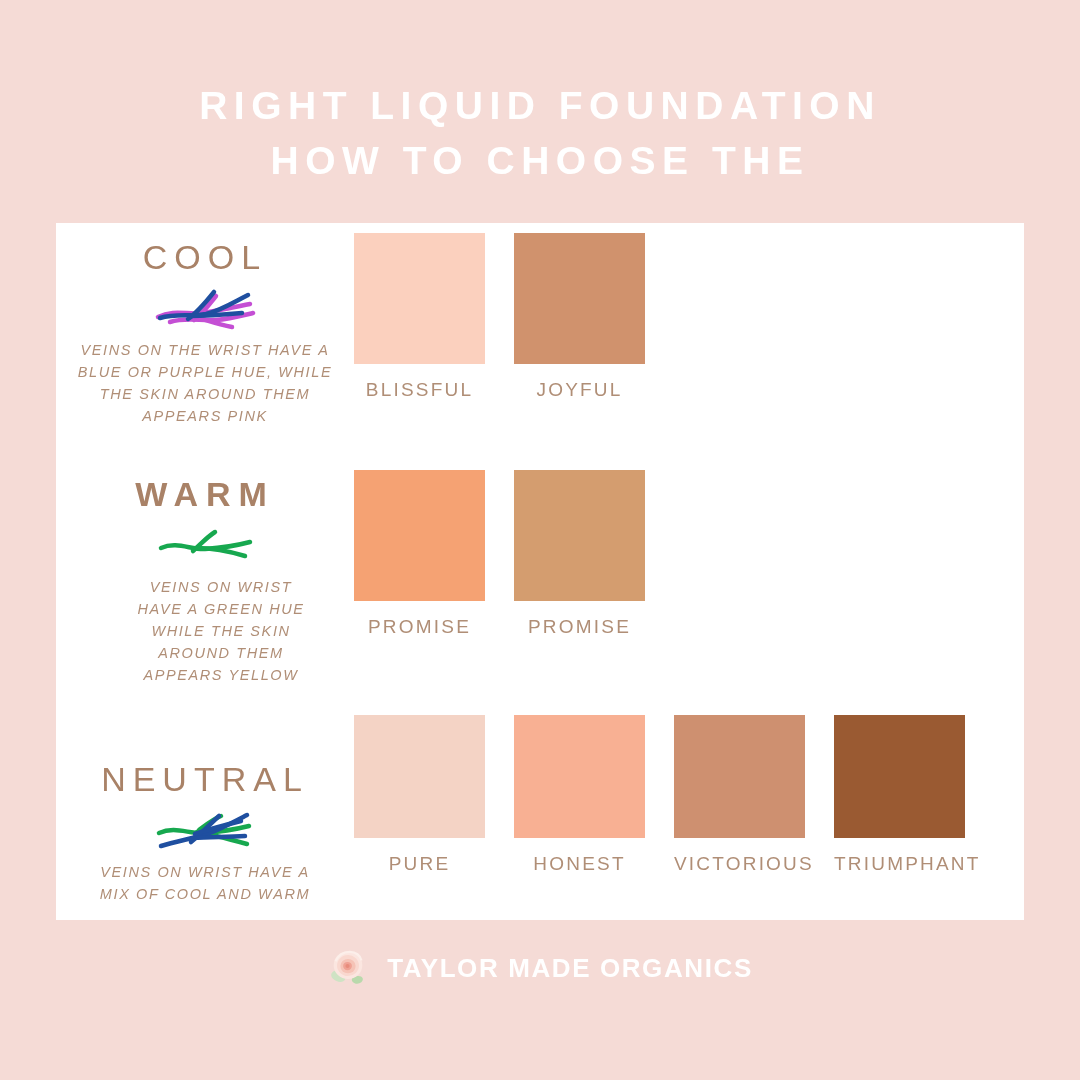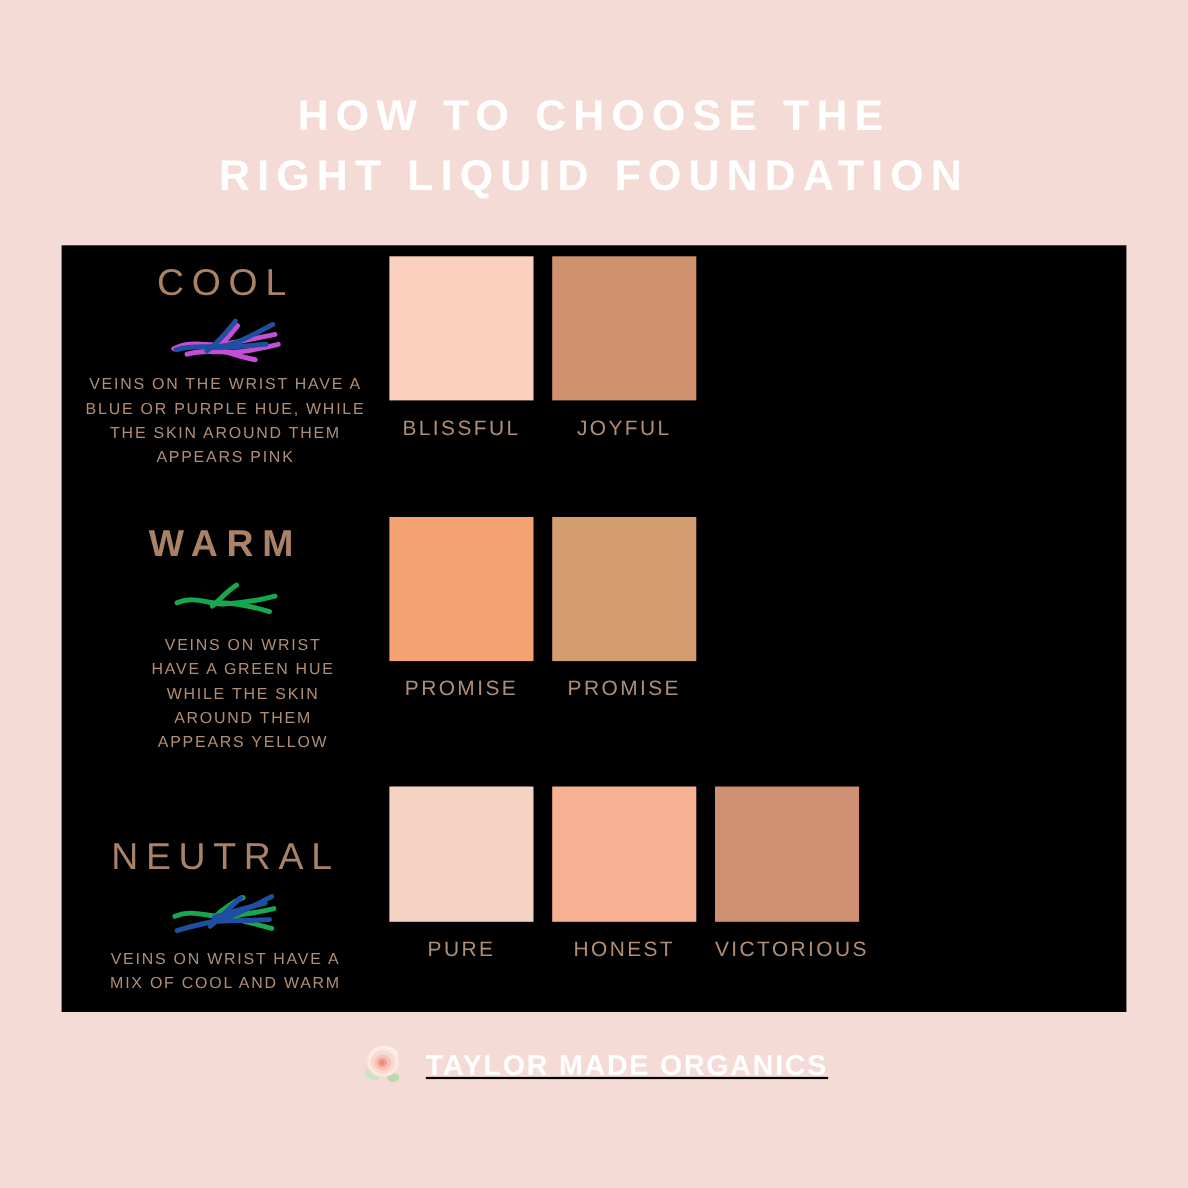--- a/index.html
+++ b/index.html
@@ -69,33 +69,33 @@
   }
   .vein-wrap svg { display:block; }
   .desc-body {
     color:#b08e76;
     font-size:14.5px;
     letter-spacing:1.6px;
     line-height:22px;
     font-weight:400;
     padding:0 18px;
     margin-top:4px;
+    font-style:italic;
   }
   #row-warm .desc-title    { letter-spacing:8px;font-weight:bold; }
   #row-neutral .desc-title { letter-spacing:7px;margin-top:40px; }
   #row-warm .desc-body     { padding:0 45px;margin-left:32px; }
   #row-neutral .desc-body  { padding:0 28px; }
 
   
   .swatches {
     flex:1;
     display:flex;
-    gap:17px;
+    gap:29px;
     padding-left:0px;
-    text-decoration:underline;
   }
   .swatch-item { width:131px; text-align:center; }
   .swatch-chip {
     width:131px;
     height:131px;
     display:block;
   }
   .swatch-label {
     display:block;
     margin-top:15px;
@@ -110,39 +110,38 @@
   #row-neutral .swatch-chip { height:123px; }
 
   
   .footer {
     position:absolute;
     left:0; right:0; top:946px;
     display:flex;
     align-items:center;
     justify-content:center;
     gap:18px;
-    text-decoration:underline;
   }
   .rose-icon { width:42px; height:44px; display:block; }
   .brand-name {
     color:#ffffff;
     font-size:26px;
     font-weight:bold;
     letter-spacing:1.6px;
   }
 </style>
 </head>
 <body style="background: rgb(245, 219, 214);">
 
 <div class="header">
+  <span class="line">RIGHT LIQUID FOUNDATION</span>
   <span class="line">HOW TO CHOOSE THE</span>
-  <span class="line">RIGHT LIQUID FOUNDATION</span>
 </div>
 
-<div class="card" style="background: #000000;">
+<div class="card" style="background: #ffffff;">
 
   <div class="row" id="row-cool">
     <div class="row-inner">
       <div class="desc">
         <div class="desc-title">COOL</div>
         <div class="vein-wrap">
           <svg width="110" height="46" viewBox="0 0 110 46">
             <g fill="none" stroke-linecap="round" stroke-width="4.5">
               <path d="M8 31 C24 23 38 29 52 27 C66 25 80 22 100 18" stroke="#C44FD4"></path>
               <path d="M20 36 C36 31 50 35 66 34 C78 33 90 30 103 27" stroke="#C44FD4"></path>
@@ -222,20 +221,24 @@
           <span class="swatch-label">PURE</span>
         </div>
         <div class="swatch-item">
           <span class="swatch-chip" style="background:#F8B093;"></span>
           <span class="swatch-label">HONEST</span>
         </div>
         <div class="swatch-item">
           <span class="swatch-chip" style="background:#CE9070;"></span>
           <span class="swatch-label">VICTORIOUS</span>
         </div>
+        <div class="swatch-item">
+          <span class="swatch-chip" style="background:#9A5A32;"></span>
+          <span class="swatch-label">TRIUMPHANT</span>
+        </div>
       </div>
     </div>
   </div>
 
 </div>
 
 <div class="footer">
   <svg class="rose-icon" viewBox="0 0 44 46">
     <path d="M6 34 C2 30 6 24 13 26 C18 27 20 31 19 35 C17 39 10 38 6 34 Z" fill="#CFE3C4"></path>
     <path d="M30 32 C36 30 40 34 36 38 C32 41 26 39 26 35 C26 33 28 32 30 32 Z" fill="#B9D9AC"></path>

